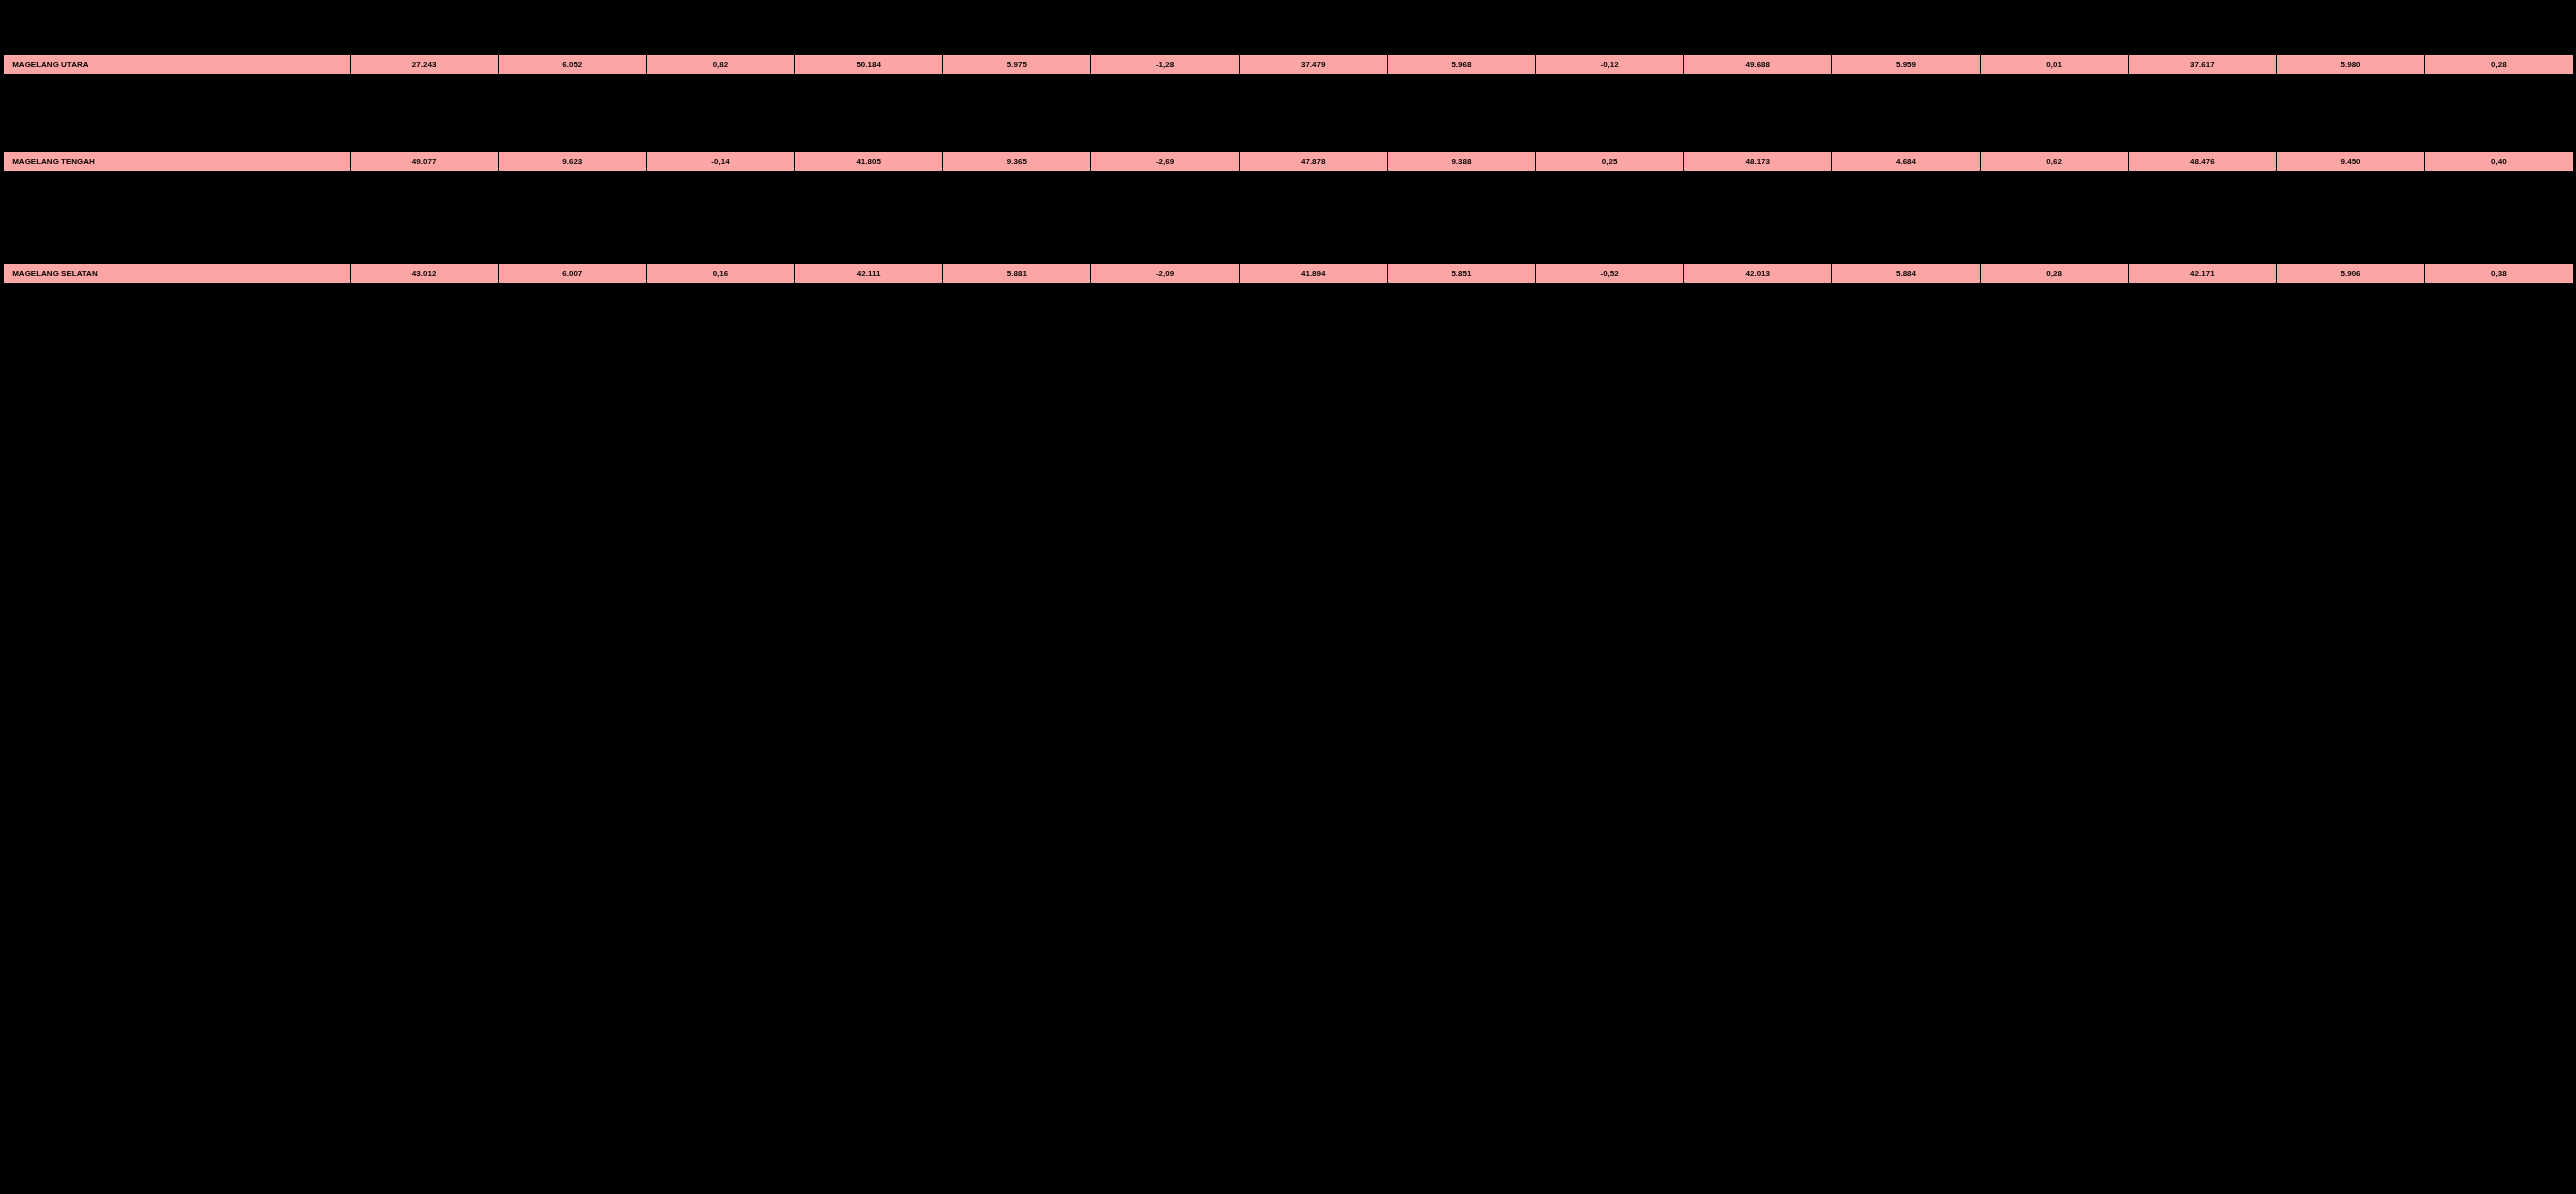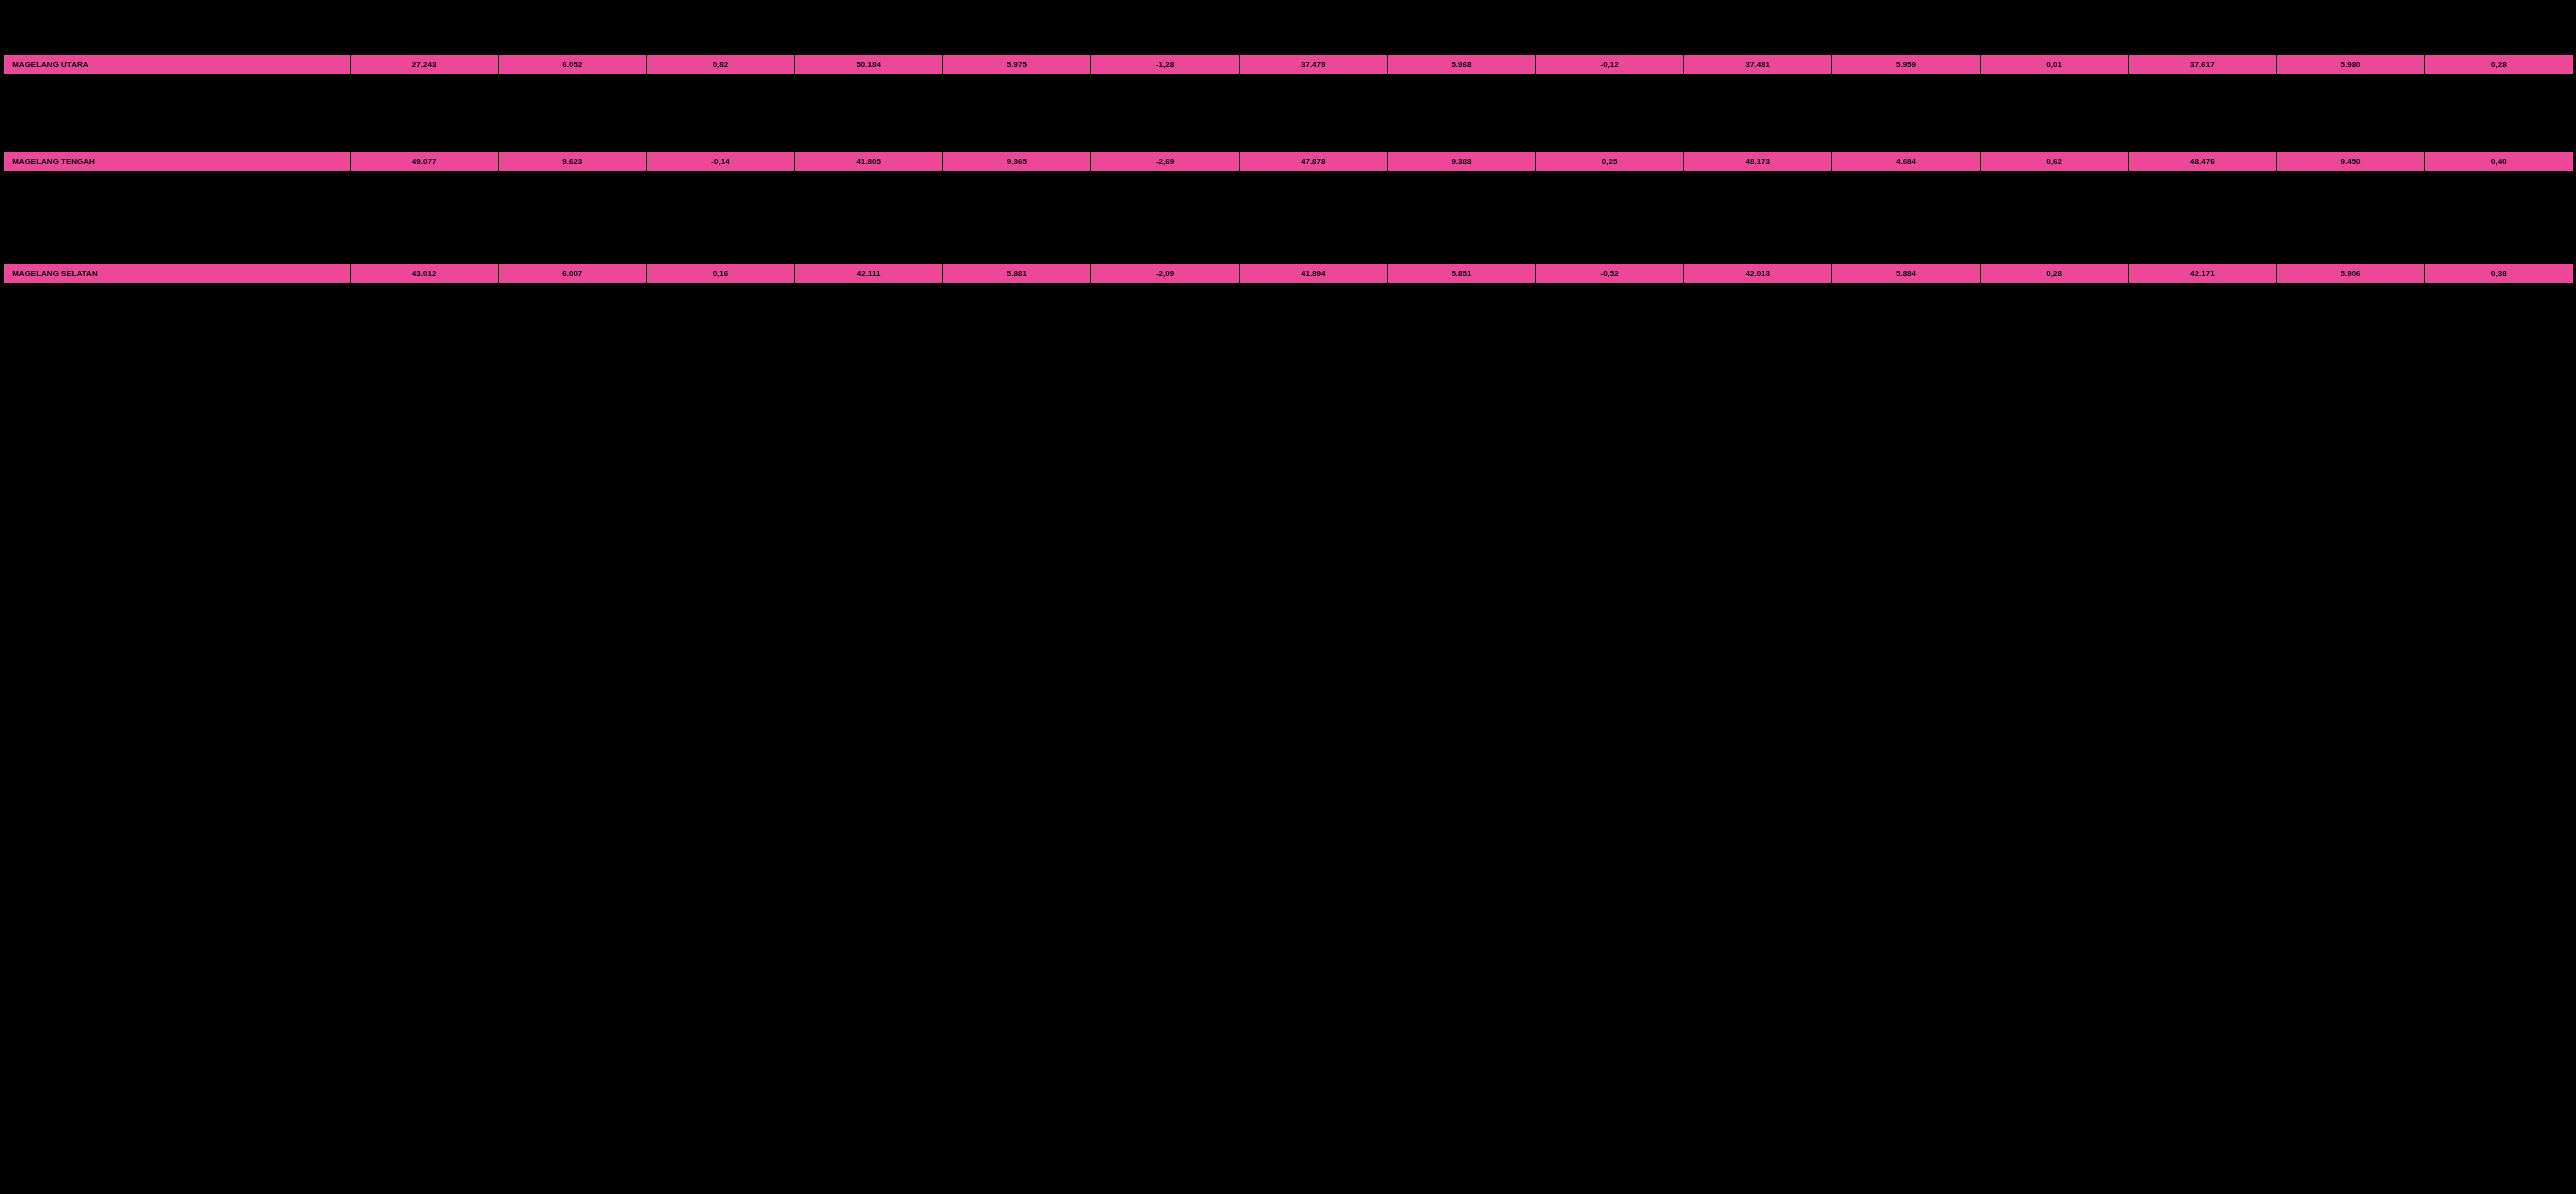--- a/index.html
+++ b/index.html
@@ -1,21 +1,21 @@
 <!DOCTYPE html>
 <html style="font-size:10px"><head>
   <meta charset="utf-8">
   <style>
     * { box-sizing: border-box; margin: 0; padding: 0; }
     body { font-family: Arial, sans-serif; background: #000; padding: 2.5px; }
     table { width: 100%; border-collapse: collapse; table-layout: fixed; }
     th, td { border: 1.2px solid #000; text-align: center; vertical-align: middle; font-size: 6.9px; padding: 3.7px 1.2px; }
     thead th { background: #000; color: #000; font-weight: bold; }
     .kec-header { background: #000; color: #000; font-weight: bold; width: 13%; font-size: 8px; }
-    .district-row td { background: #ec4899; color: #000; font-weight: bold; font-size: 8px; padding: 5px 2.5px; }
+    .district-row td { background: #fca5a5; color: #000; font-weight: bold; font-size: 8px; padding: 5px 2.5px; }
     .district-row .district-name { text-align: left; padding-left: 8.7px; }
     .village-row td { background: #000; color: #000; }
     .village-row .village-name { text-align: left; padding-left: 17.5px; }
     .year-header { font-size: 8px; }
     .tahun-header { font-size: 8.7px; }
     colgroup .c0 { width: 13.5%; }
     colgroup .cn { width: 5.766%; }
   </style>
 </head>
 <body>
@@ -74,21 +74,21 @@
         <td class="district-name">MAGELANG UTARA</td>
         <td>27.243</td>
         <td>6.052</td>
         <td>0,82</td>
         <td>50.184</td>
         <td>5.975</td>
         <td>-1,28</td>
         <td>37.479</td>
         <td>5.968</td>
         <td>-0,12</td>
-        <td>37.481</td>
+        <td>49.688</td>
         <td>5.959</td>
         <td>0,01</td>
         <td>37.617</td>
         <td>5.980</td>
         <td>0,28</td>
       </tr>
       <tr class="village-row">
         <td class="village-name">1   Wates</td>
         <td>4.993</td>
         <td>4.471</td>

